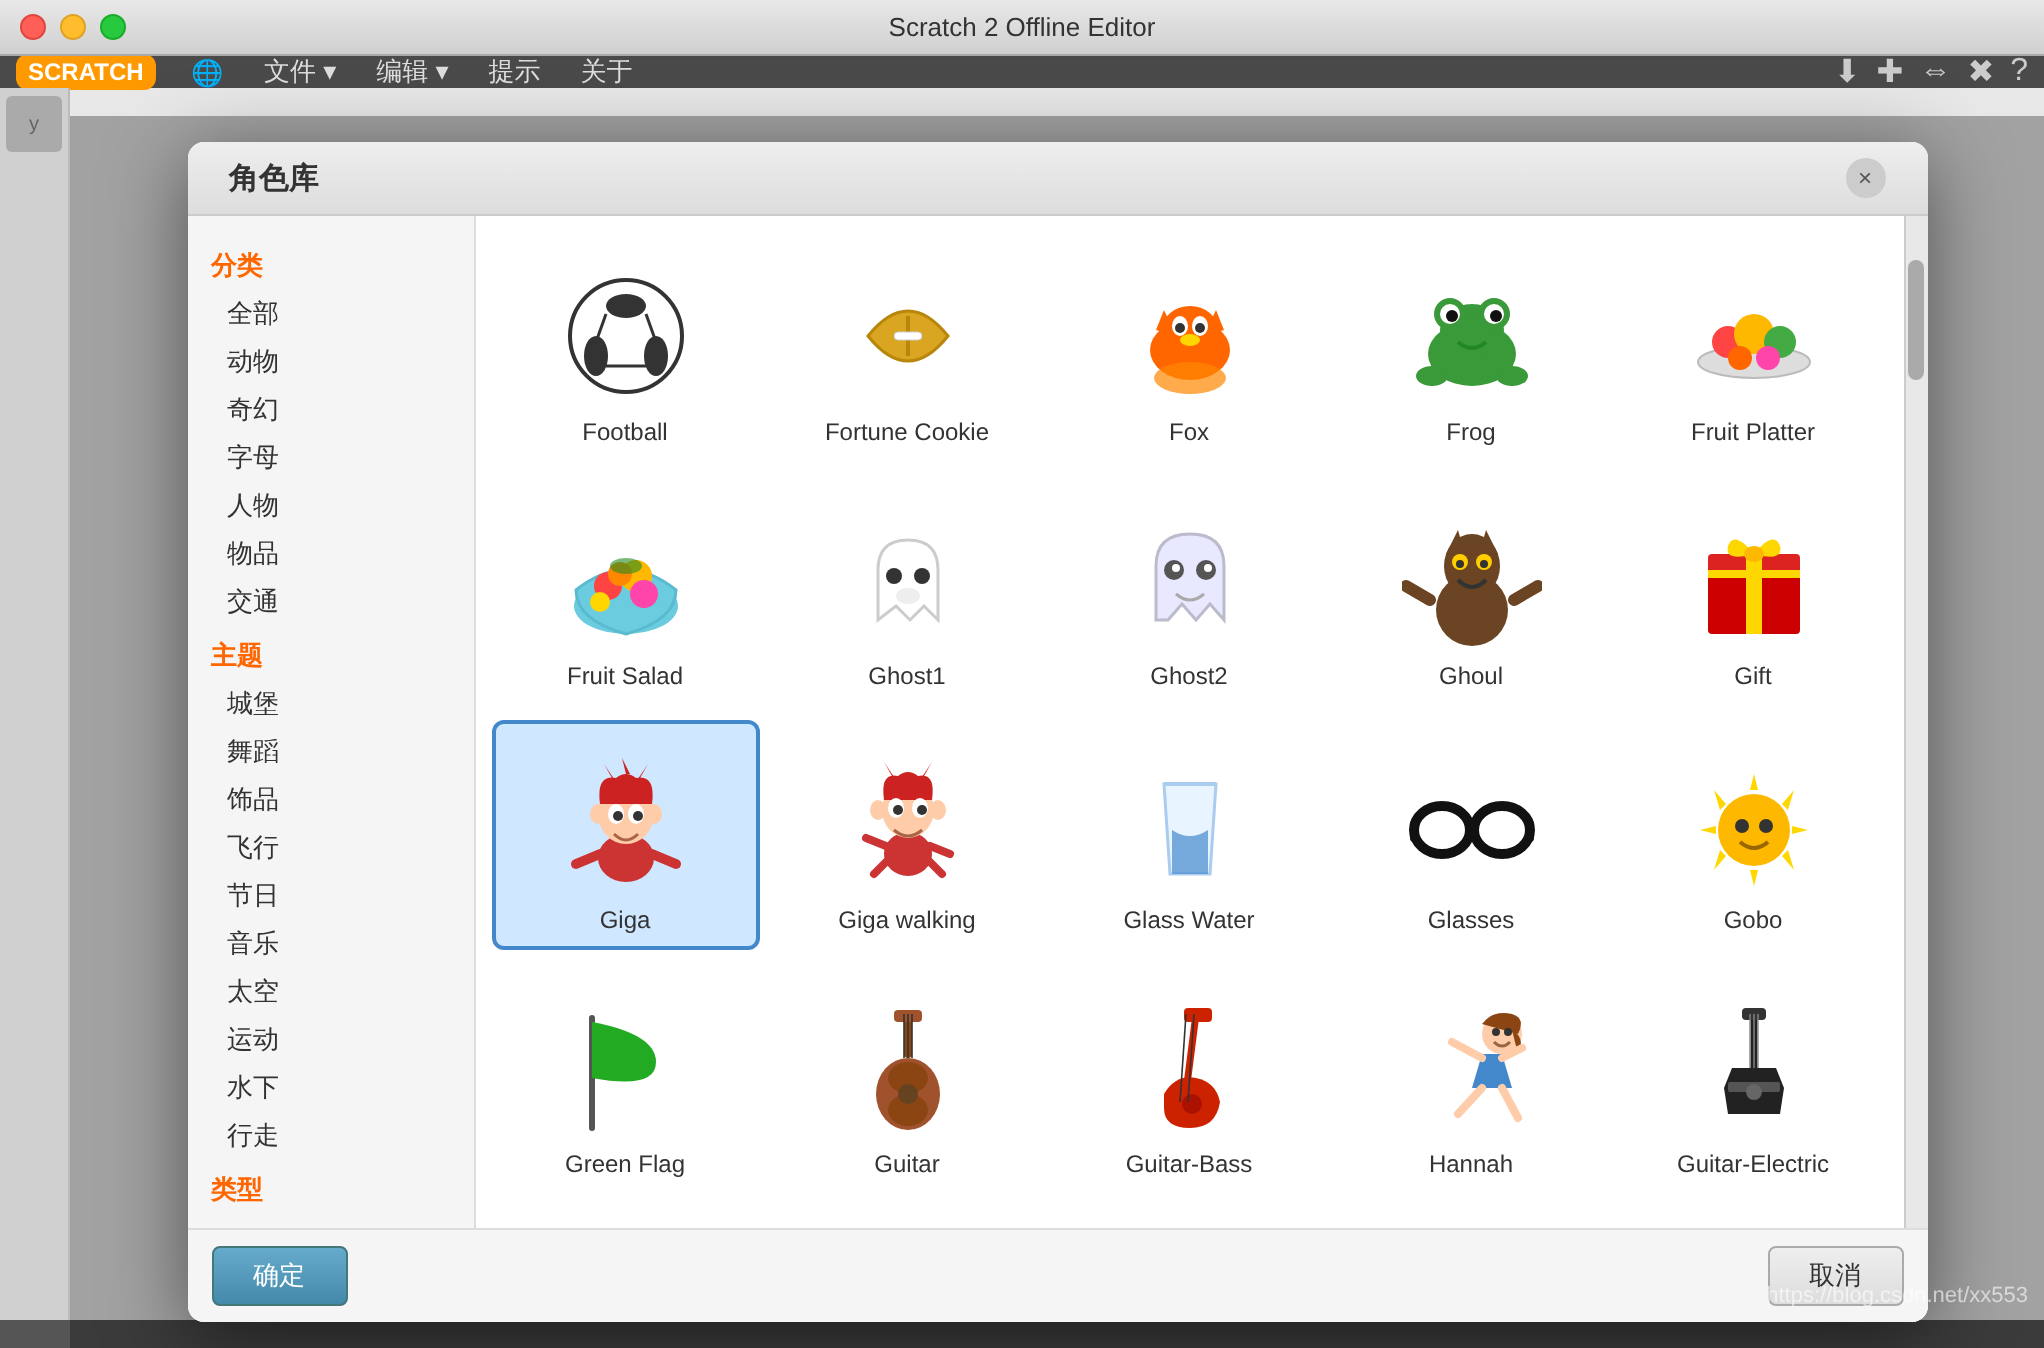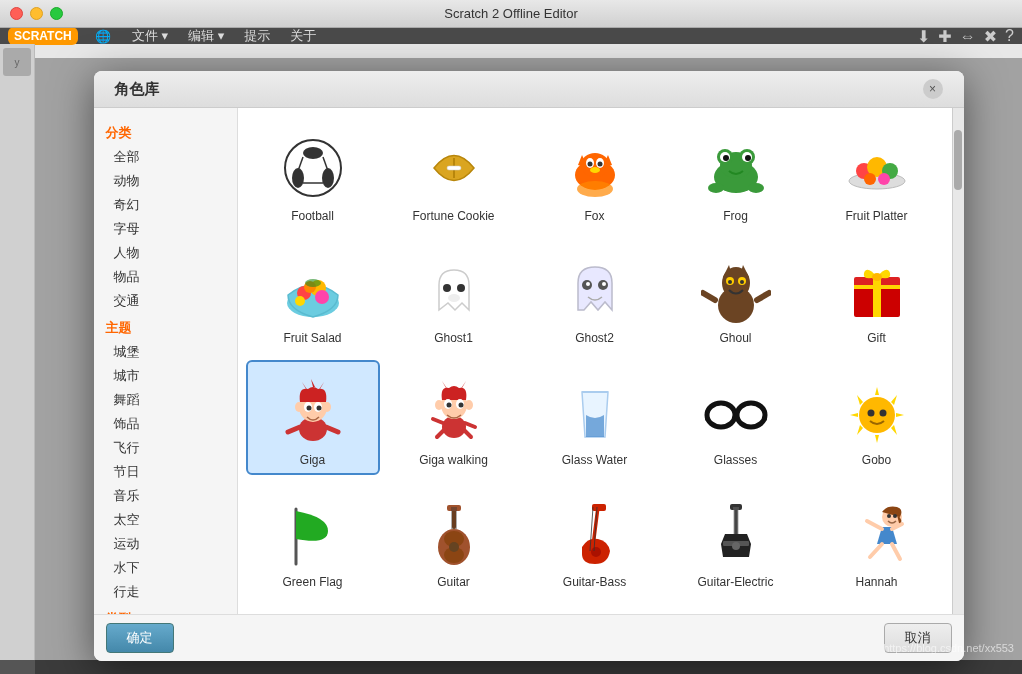--- a/index.html
+++ b/index.html
@@ -349,21 +349,20 @@
           <div class="sidebar-item">全部</div>
           <div class="sidebar-item">动物</div>
           <div class="sidebar-item">奇幻</div>
           <div class="sidebar-item">字母</div>
           <div class="sidebar-item">人物</div>
           <div class="sidebar-item">物品</div>
           <div class="sidebar-item">交通</div>
 
           <div class="sidebar-section-title">主题</div>
           <div class="sidebar-item">城堡</div>
-          <div class="sidebar-item">城市</div>
           <div class="sidebar-item">舞蹈</div>
           <div class="sidebar-item">饰品</div>
           <div class="sidebar-item">飞行</div>
           <div class="sidebar-item">节日</div>
           <div class="sidebar-item">音乐</div>
           <div class="sidebar-item">太空</div>
           <div class="sidebar-item">运动</div>
           <div class="sidebar-item">水下</div>
           <div class="sidebar-item">行走</div>
 
@@ -666,59 +665,59 @@
                     <line x1="33" y1="8" x2="30" y2="52" stroke="#333" stroke-width="0.8"></line>
                     <line x1="37" y1="8" x2="34" y2="52" stroke="#333" stroke-width="0.8"></line>
                   </svg>
                 </div>
                 <div class="sprite-label">Guitar-Bass</div>
               </div>
 
               <div class="sprite-cell">
                 <div class="sprite-image">
                   <svg viewBox="0 0 70 70" class="sprite-svg">
+
+                    <circle cx="50" cy="18" r="10" fill="#FFCCAA"></circle>
+
+                    <path d="M40,13 Q45,6 55,8 Q62,10 58,18" fill="#8B4513" stroke="none"></path>
+                    <path d="M55,16 Q62,20 58,28" fill="#8B4513"></path>
+
+                    <path d="M40,28 L50,28 L55,45 L35,45 Z" fill="#4488CC"></path>
+
+                    <line x1="40" y1="30" x2="25" y2="22" stroke="#FFCCAA" stroke-width="4" stroke-linecap="round"></line>
+                    <line x1="50" y1="30" x2="60" y2="25" stroke="#FFCCAA" stroke-width="4" stroke-linecap="round"></line>
+
+                    <line x1="40" y1="45" x2="28" y2="58" stroke="#FFCCAA" stroke-width="4" stroke-linecap="round"></line>
+                    <line x1="50" y1="45" x2="58" y2="60" stroke="#FFCCAA" stroke-width="4" stroke-linecap="round"></line>
+
+                    <circle cx="47" cy="17" r="2" fill="#333"></circle>
+                    <circle cx="53" cy="17" r="2" fill="#333"></circle>
+
+                    <path d="M46,22 Q50,26 54,22" stroke="#996644" stroke-width="1.5" fill="none"></path>
+                  </svg>
+                </div>
+                <div class="sprite-label">Hannah</div>
+              </div>
+
+              <div class="sprite-cell">
+                <div class="sprite-image">
+                  <svg viewBox="0 0 70 70" class="sprite-svg">
                     <line x1="35" y1="8" x2="35" y2="35" stroke="#222" stroke-width="3.5" stroke-linecap="round"></line>
                     <rect x="29" y="5" width="12" height="6" rx="2" fill="#333"></rect>
                     <path d="M20,45 L24,35 L46,35 L50,45 L48,58 L22,58 Z" fill="#222"></path>
                     <rect x="22" y="42" width="26" height="5" rx="1" fill="#555"></rect>
                     <circle cx="35" cy="47" r="4" fill="#666"></circle>
                     <line x1="33" y1="8" x2="33" y2="35" stroke="#888" stroke-width="0.7"></line>
                     <line x1="35" y1="8" x2="35" y2="35" stroke="#888" stroke-width="0.7"></line>
                     <line x1="37" y1="8" x2="37" y2="35" stroke="#888" stroke-width="0.7"></line>
                   </svg>
                 </div>
                 <div class="sprite-label">Guitar-Electric</div>
               </div>
 
-              <div class="sprite-cell">
-                <div class="sprite-image">
-                  <svg viewBox="0 0 70 70" class="sprite-svg">
-
-                    <circle cx="50" cy="18" r="10" fill="#FFCCAA"></circle>
-
-                    <path d="M40,13 Q45,6 55,8 Q62,10 58,18" fill="#8B4513" stroke="none"></path>
-                    <path d="M55,16 Q62,20 58,28" fill="#8B4513"></path>
-
-                    <path d="M40,28 L50,28 L55,45 L35,45 Z" fill="#4488CC"></path>
-
-                    <line x1="40" y1="30" x2="25" y2="22" stroke="#FFCCAA" stroke-width="4" stroke-linecap="round"></line>
-                    <line x1="50" y1="30" x2="60" y2="25" stroke="#FFCCAA" stroke-width="4" stroke-linecap="round"></line>
-
-                    <line x1="40" y1="45" x2="28" y2="58" stroke="#FFCCAA" stroke-width="4" stroke-linecap="round"></line>
-                    <line x1="50" y1="45" x2="58" y2="60" stroke="#FFCCAA" stroke-width="4" stroke-linecap="round"></line>
-
-                    <circle cx="47" cy="17" r="2" fill="#333"></circle>
-                    <circle cx="53" cy="17" r="2" fill="#333"></circle>
-
-                    <path d="M46,22 Q50,26 54,22" stroke="#996644" stroke-width="1.5" fill="none"></path>
-                  </svg>
-                </div>
-                <div class="sprite-label">Hannah</div>
-              </div>
-
             </div>
           </div>
         </div>
 
         <div class="dialog-scrollbar">
           <div class="scrollbar-thumb"></div>
         </div>
       </div>
 
       <div class="dialog-footer">

